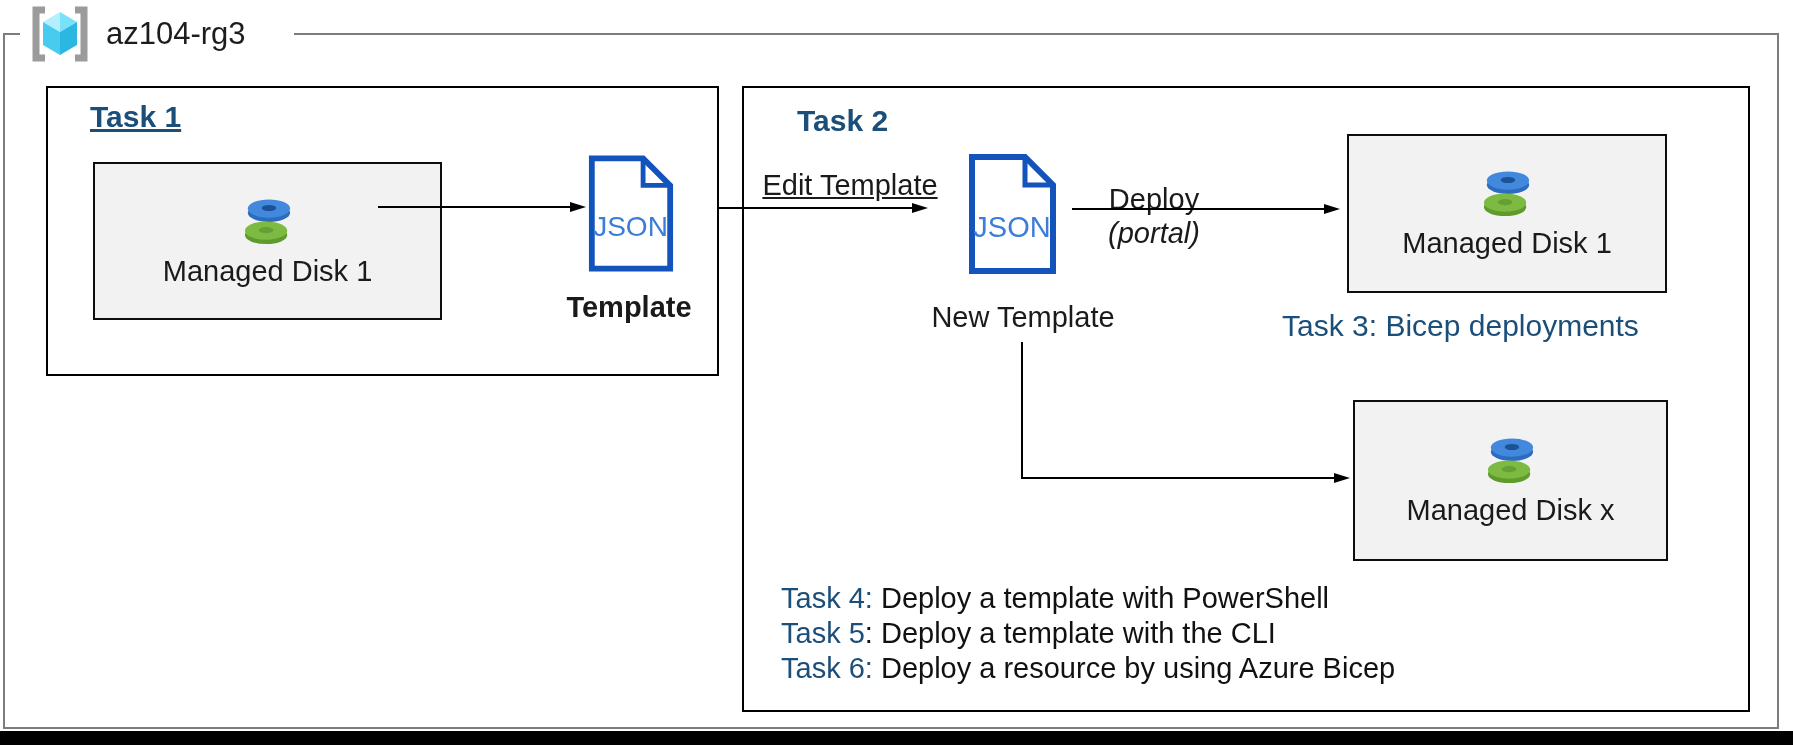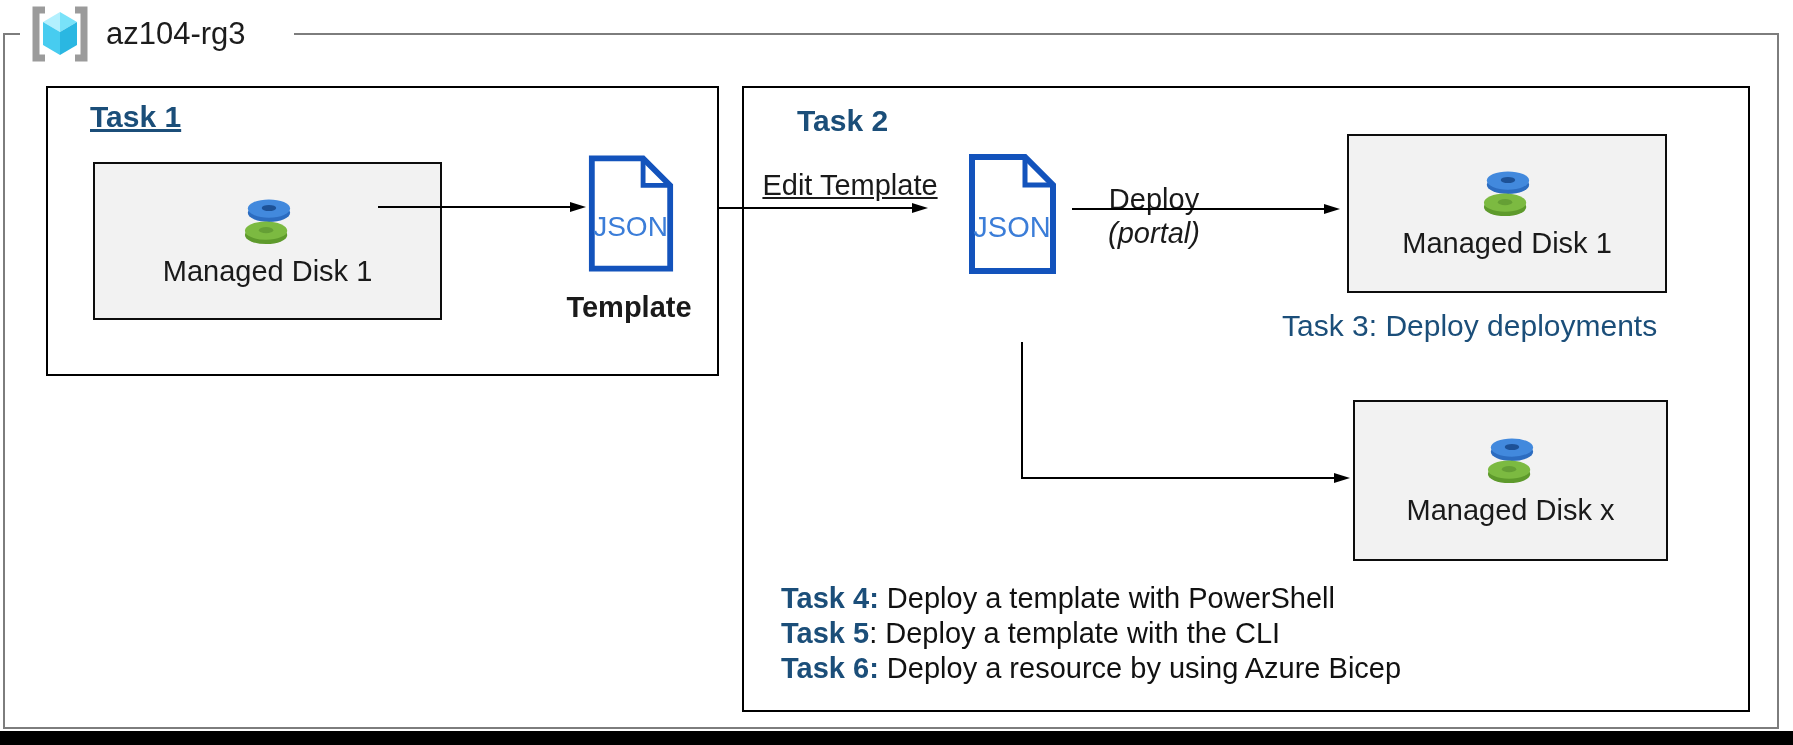--- a/index.html
+++ b/index.html
@@ -55,21 +55,21 @@
     position:absolute; width:0; height:0;
     border-top:5px solid transparent; border-bottom:5px solid transparent;
     border-left:16px solid #000;
   }
 
   
   .task3-line { position:absolute; font-size:30px; color:#1b4e79; white-space:nowrap; }
   .task3-line .bold { font-weight:normal; }
   .task-list { position:absolute; left:781px; top:581px; }
   .task-list .line { font-size:29px; height:35px; line-height:35px; white-space:nowrap; color:#111; }
-  .task-list .prefix { color:#1b4e79; font-weight:bold; }
+  .task-list .prefix { color:#1b4e79; font-weight:normal; }
 </style>
 </head>
 <body>
 
 <div class="stage">
 
   <div class="rg-box"></div>
   <div class="rg-label-patch"></div>
 
   <svg class="rg-icon" viewBox="0 0 64 58">
@@ -116,20 +116,21 @@
 
   <div class="diagram-label centered" style="left:748px; top:169px; width:204px;text-decoration:underline;">Edit Template</div>
   <div class="hline" style="left:719px; top:207px; width:193px;"></div>
   <div class="arrow-head" style="left:912px; top:203px;"></div>
 
   <svg class="json-icon" style="left:967px; top:153px;" width="91" height="122" viewBox="0 0 91 122">
     <path d="M5 4 H58 L86 32 V118 H5 Z" fill="#ffffff" stroke="#1353bc" stroke-width="6"></path>
     <path d="M58 4 V32 H86" fill="none" stroke="#1353bc" stroke-width="5"></path>
     <text x="45" y="84" text-anchor="middle" font-size="29" fill="#3b7dd8" font-family="Liberation Sans, sans-serif">JSON</text>
   </svg>
+  <div class="diagram-label centered" style="left:903px; top:301px; width:240px;">New Template</div>
 
   <div class="diagram-label centered" style="left:1075px; top:183px; width:158px;">Deploy</div>
   <div class="hline" style="left:1072px; top:208px; width:252px;"></div>
   <div class="arrow-head" style="left:1324px; top:204px;"></div>
   <div class="diagram-label centered" style="left:1075px; top:217px; width:158px;font-style:italic;">(portal)</div>
 
   <div class="disk-box" style="left:1347px; top:134px; width:320px; height:159px;">
     <svg class="disk-icon" viewBox="0 0 52 54">
       <g transform="translate(3,0)">
         <ellipse cx="24" cy="18" rx="22" ry="9.5" fill="#2c6cc0"></ellipse>
@@ -139,21 +140,21 @@
       <g transform="translate(0,23)">
         <ellipse cx="24" cy="18" rx="22" ry="9.5" fill="#5e9a2c"></ellipse>
         <ellipse cx="24" cy="13.5" rx="22" ry="9.5" fill="#7cba41"></ellipse>
         <ellipse cx="24" cy="13" rx="7.5" ry="3.2" fill="#659f35"></ellipse>
       </g>
     </svg>
     <div class="label">Managed Disk 1</div>
   </div>
 
   <div class="task3-line" style="left:1282px; top:309px;">
-    <span class="bold">Task 3:</span><span> Deploy deployments</span>
+    <span class="bold">Task 3:</span><span> Bicep deployments</span>
   </div>
 
   <div class="vline" style="left:1021px; top:342px; height:137px;"></div>
   <div class="hline" style="left:1021px; top:477px; width:313px;"></div>
   <div class="arrow-head" style="left:1334px; top:473px;"></div>
 
   <div class="disk-box" style="left:1353px; top:400px; width:315px; height:161px;">
     <svg class="disk-icon" viewBox="0 0 52 54">
       <g transform="translate(3,0)">
         <ellipse cx="24" cy="18" rx="22" ry="9.5" fill="#2c6cc0"></ellipse>

